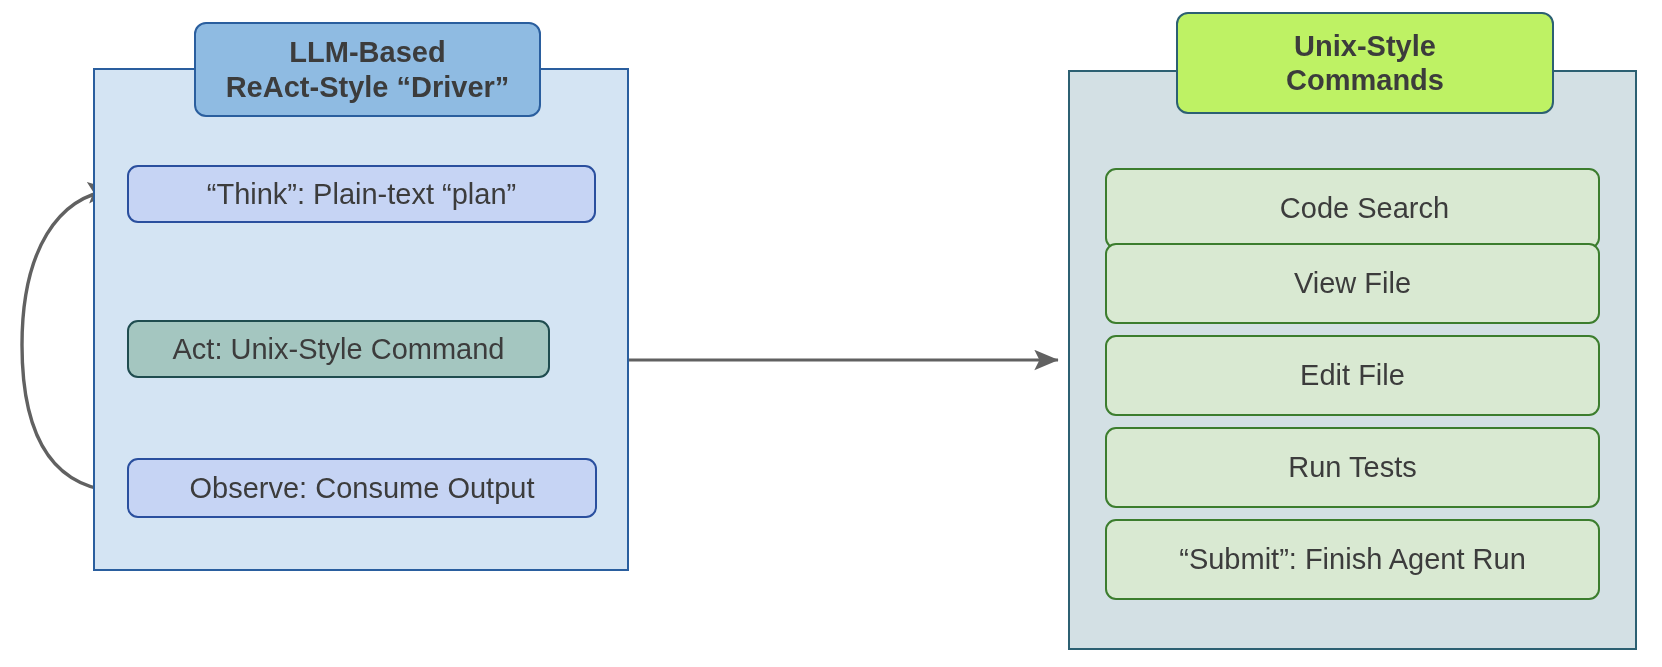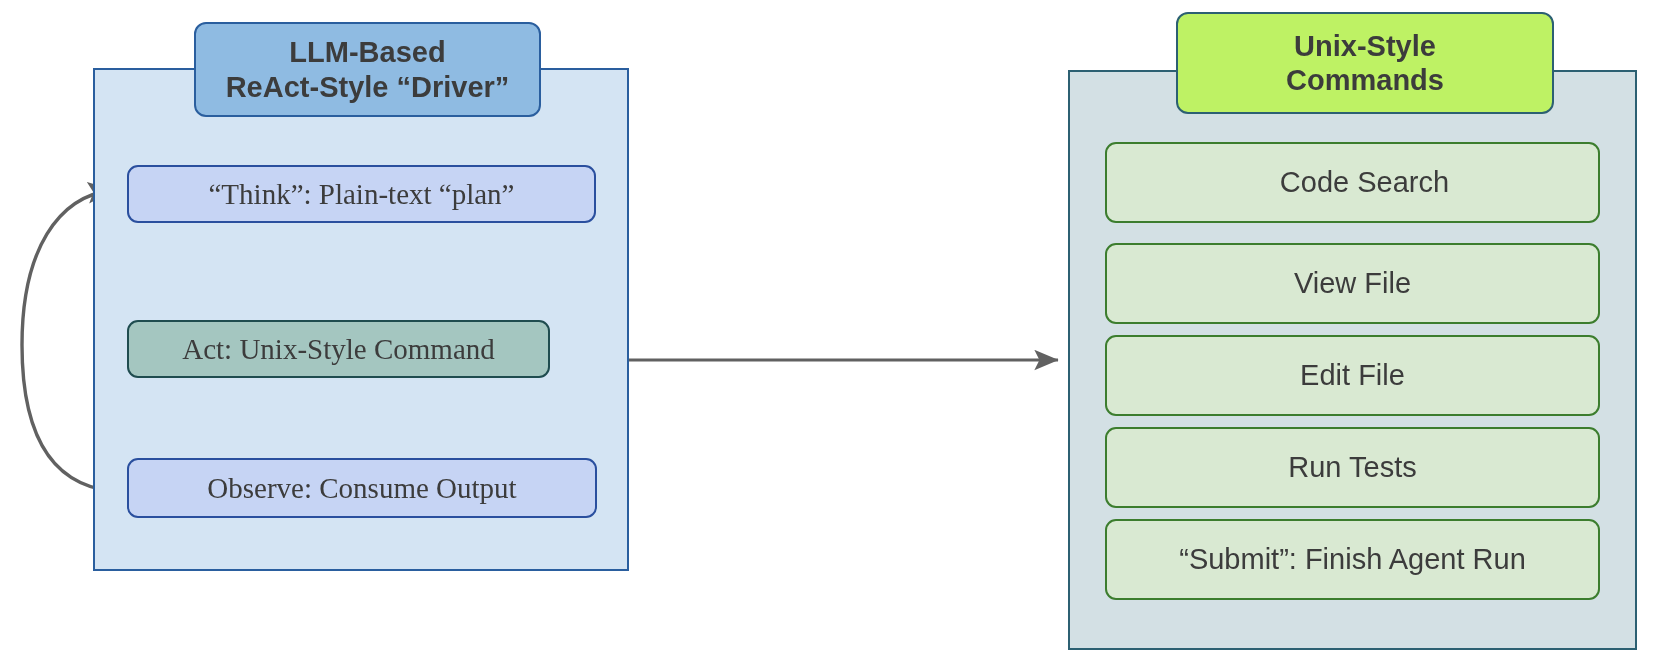--- a/index.html
+++ b/index.html
@@ -39,21 +39,21 @@
     left:1176px;top:12px;width:378px;height:102px;
     background:#bef264;border:2px solid #2c6072;
     font-size:29px;
   }
   .badge .line{display:block;}
 
   
   .node{
     position:absolute;box-sizing:border-box;
     display:flex;align-items:center;justify-content:center;
-    text-align:center;border-radius:11px;font-size:29px;font-family:Liberation Serif, serif;
+    text-align:center;border-radius:11px;font-size:29px;
   }
   #node-think{
     left:127px;top:165px;width:469px;height:58px;
     background:#c6d4f4;border:2px solid #2a4f9e;
   }
   #node-act{
     left:127px;top:320px;width:423px;height:58px;
     background:#a4c6c0;border:2px solid #1f4c4f;
   }
   #node-observe{
@@ -62,21 +62,21 @@
   }
 
   
   .cmd{
     position:absolute;left:1105px;width:495px;height:81px;
     box-sizing:border-box;
     display:flex;align-items:center;justify-content:center;
     text-align:center;border-radius:11px;font-size:29px;
     background:#d9e9d2;border:2px solid #3c7d2e;
   }
-  #cmd-0{top:142px;padding-left:24px;}
+  #cmd-0{top:168px;padding-left:24px;}
   #cmd-1{top:243px;}
   #cmd-2{top:335px;}
   #cmd-3{top:427px;}
   #cmd-4{top:519px;justify-content:center;}
 </style>
 </head>
 <body>
 
 <div id="stage">
 

